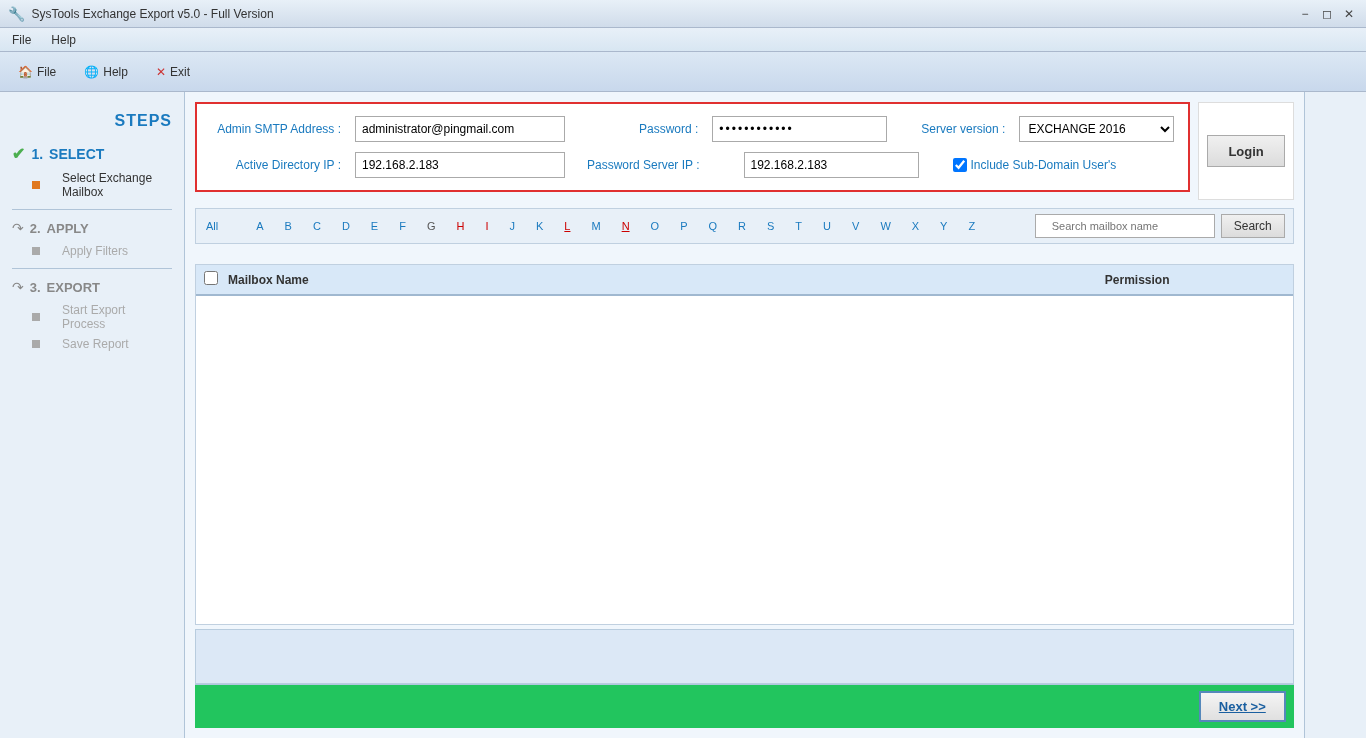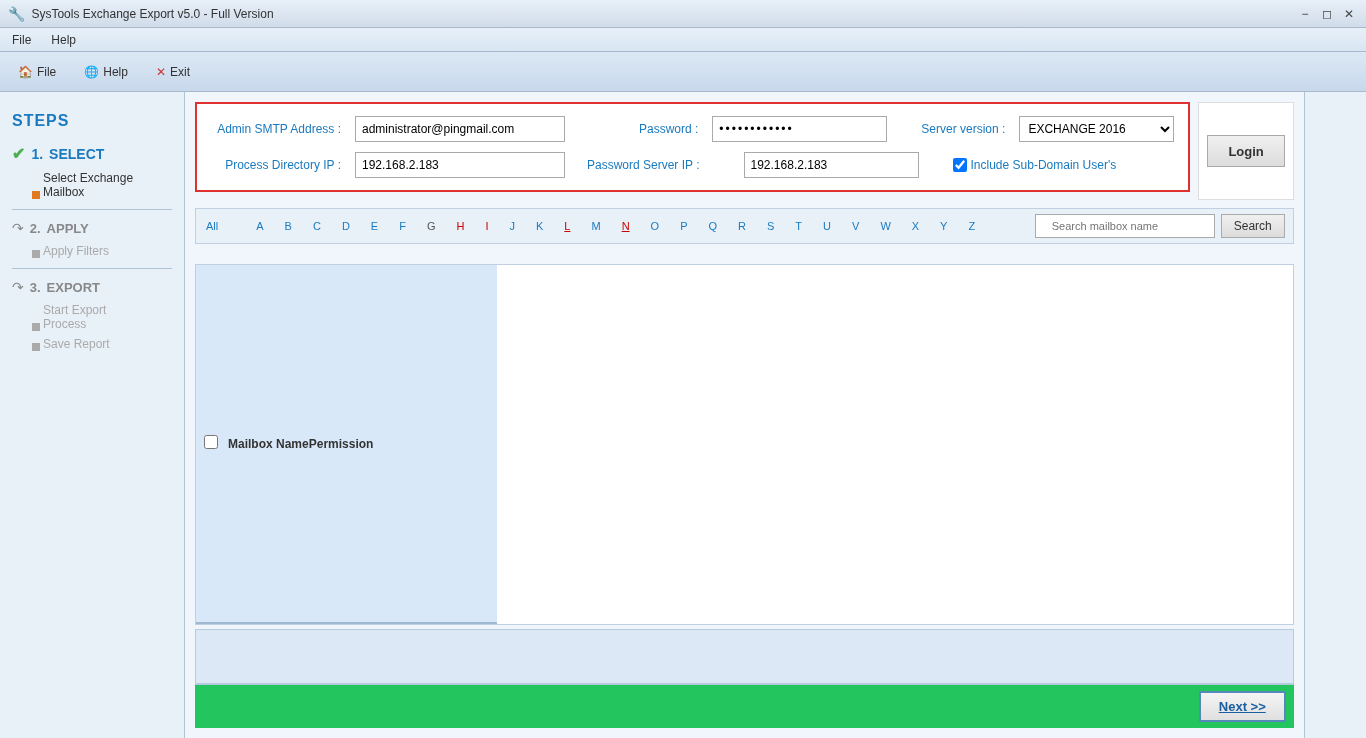--- a/index.html
+++ b/index.html
@@ -82,21 +82,21 @@
       width: 185px;
       background: #e8f0f8;
       border-right: 1px solid #b0c4d8;
       padding: 20px 12px;
       flex-shrink: 0;
     }
     .sidebar-title {
       font-size: 16px;
       font-weight: bold;
       color: #1a7abf;
-      text-align: left;
+      text-align: right;
       margin-bottom: 14px;
       letter-spacing: 1px;
     }
     .step-header {
       display: flex;
       align-items: center;
       gap: 6px;
       margin-bottom: 8px;
     }
     .step-icon-check {
@@ -113,22 +113,22 @@
       font-weight: bold;
       color: #1a7abf;
     }
     .step-label {
       font-size: 13px;
       font-weight: bold;
       color: #888;
     }
     .step-sub {
       display: flex;
-      align-items: flex-end;
-      gap: 3px;
+      align-items: center;
+      gap: 22px;
       margin-left: 20px;
       margin-bottom: 6px;
     }
     .step-sub-dot {
       width: 8px; height: 8px;
       background: #e07820;
       display: inline-block;
       flex-shrink: 0;
     }
     .step-sub-dot-gray {
@@ -255,21 +255,21 @@
       color: #333;
     }
 
     
     .mailbox-table {
       flex: 1;
       border: 1px solid #c0d0e0;
       background: white;
       overflow: hidden;
       display: flex;
-      flex-direction: row;
+      flex-direction: column;
     }
     .table-header {
       display: flex;
       background: #d8e8f8;
       border-bottom: 2px solid #a0b8d0;
       padding: 6px 8px;
       align-items: center;
     }
     .table-col-check {
       width: 24px;
@@ -434,21 +434,21 @@
           <span style="font-size:12px;color:#1a7abf;margin-left:20px;white-space:nowrap;">Server version :</span>
           <select class="server-select">
             <option>EXCHANGE 2016</option>
             <option>EXCHANGE 2013</option>
             <option>EXCHANGE 2010</option>
             <option>EXCHANGE 2007</option>
           </select>
         </div>
 
         <div class="form-row">
-          <span class="form-label">Process Directory IP :</span>
+          <span class="form-label">Active Directory IP :</span>
           <input class="form-input" type="text" value="192.168.2.183" style="width: 210px;">
           <span style="font-size:12px;color:#1a7abf;margin-left:8px;white-space:nowrap;">Password Server IP :</span>
           <input class="form-input" type="text" value="192.168.2.183" style="width: 175px; margin-left: 30px;">
           <div style="display:flex;align-items:center;gap:4px;margin-left:20px;">
             <input type="checkbox" class="include-checkbox" checked="" style="">
             <span class="include-label">Include Sub-Domain User's</span>
           </div>
         </div>
       </div>
 

